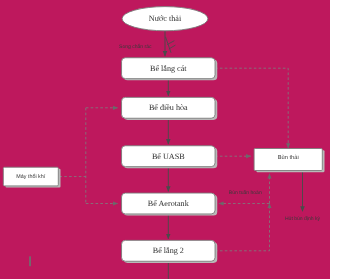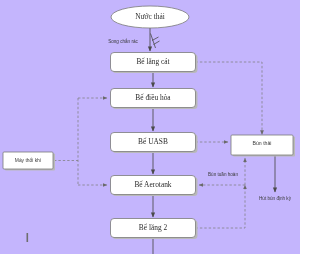--- a/index.html
+++ b/index.html
@@ -4,21 +4,21 @@
 <style>
   html, body {
     margin: 0;
     padding: 0;
     background: #ffffff;
   }
   #stage {
     position: relative;
     width: 300px;
     height: 254px;
-    background: #c4b5fd;
+    background: #be185d;
     overflow: hidden;
     font-family: "Liberation Serif", "DejaVu Serif", serif;
   }
   #stage svg {
     position: absolute;
     left: 0;
     top: 0;
     width: 300px;
     height: 254px;
   }

